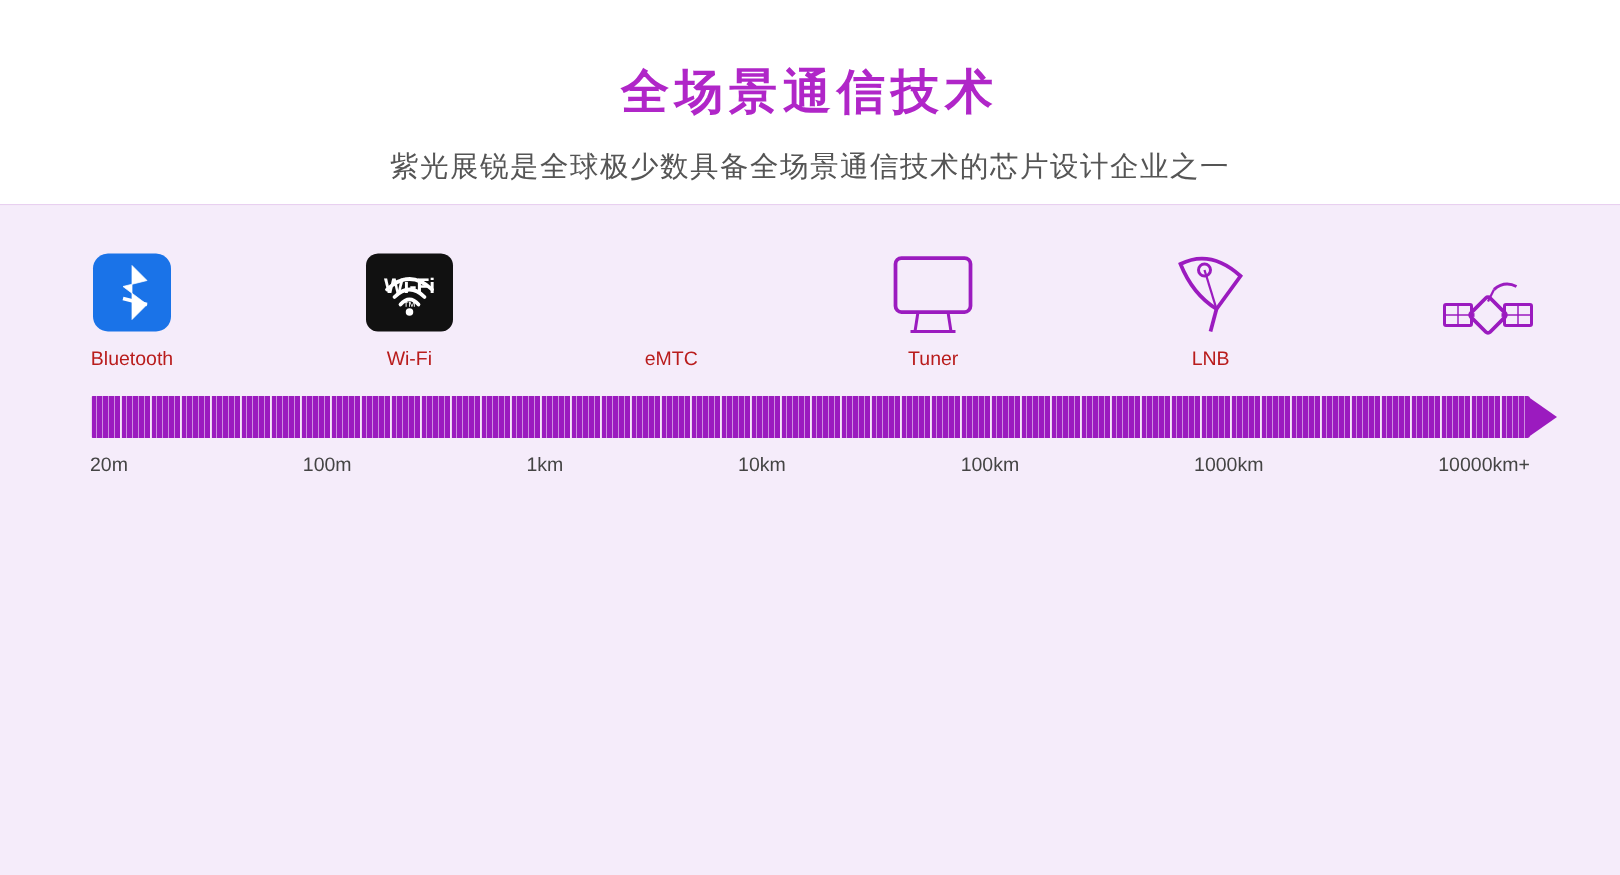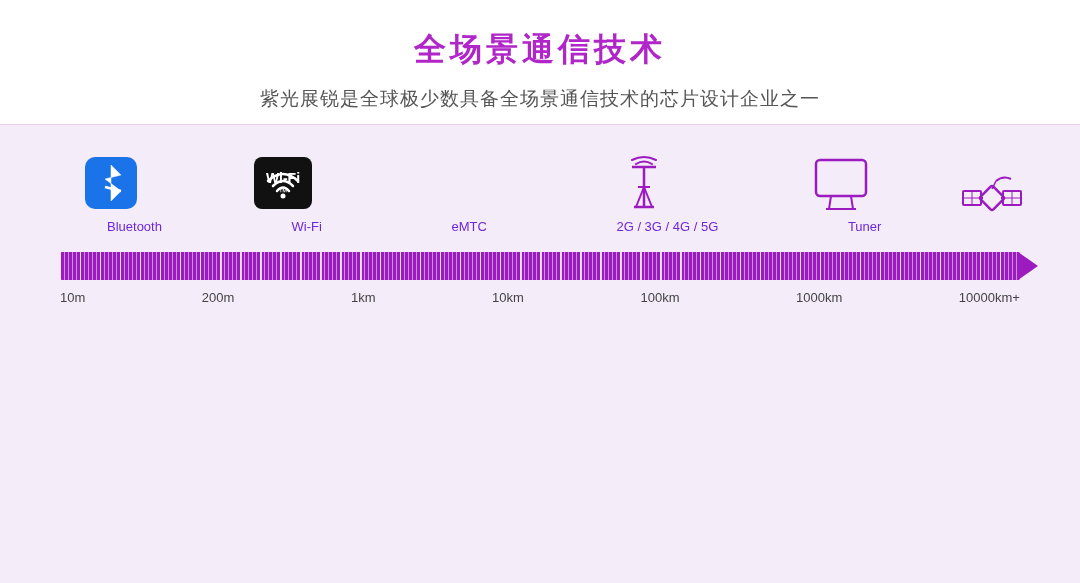--- a/index.html
+++ b/index.html
@@ -17,21 +17,21 @@
       background: #fff;
       display: flex;
       flex-direction: column;
       align-items: center;
     }
 
     
     .header-section {
       width: 100%;
       text-align: center;
-      padding: 28px 0 12px;
+      padding: 40px 0 12px;
       border-bottom: 1px solid #e8d0f0;
     }
 
     .main-title {
       font-size: 32px;
       font-weight: bold;
       color: #b026c8;
       letter-spacing: 4px;
       margin-bottom: 14px;
     }
@@ -73,25 +73,24 @@
     .tech-icon {
       width: 56px;
       height: 56px;
       display: flex;
       align-items: center;
       justify-content: center;
     }
 
     .tech-label {
       font-size: 13px;
-      color: #6d28d9;
+      color: #b91c1c;
       font-weight: 500;
       text-align: center;
       white-space: nowrap;
-      margin-left: 47px;
     }
 
     
     .timeline-container {
       width: 100%;
       position: relative;
       margin: 8px 0 0;
       padding: 0 20px;
     }
 
@@ -206,54 +205,48 @@
           </svg>
         </div>
         <div class="tech-label">Wi-Fi</div>
       </div>
 
 
       <div class="tech-item">
         <div class="tech-label">eMTC</div>
       </div>
 
-      <div class="tech-item">
-        <div class="tech-icon">
-          <svg width="56" height="62" viewBox="0 0 56 62">
-
-            <line x1="28" y1="55" x2="28" y2="15" stroke="#9b1bbf" stroke-width="2.5"></line>
-
-            <line x1="16" y1="15" x2="40" y2="15" stroke="#9b1bbf" stroke-width="2.5"></line>
-
-            <line x1="20" y1="55" x2="28" y2="35" stroke="#9b1bbf" stroke-width="2"></line>
-            <line x1="36" y1="55" x2="28" y2="35" stroke="#9b1bbf" stroke-width="2"></line>
-            <line x1="22" y1="35" x2="34" y2="35" stroke="#9b1bbf" stroke-width="2"></line>
-
-            <path d="M16 8 Q28 2 40 8" fill="none" stroke="#9b1bbf" stroke-width="2" stroke-linecap="round"></path>
-            <path d="M20 12 Q28 7 36 12" fill="none" stroke="#9b1bbf" stroke-width="2" stroke-linecap="round"></path>
-
-            <line x1="18" y1="55" x2="38" y2="55" stroke="#9b1bbf" stroke-width="2.5"></line>
-          </svg>
-        </div>
-        <div class="tech-label">2G / 3G / 4G / 5G</div>
-      </div>
 
       <div class="tech-item">
         <div class="tech-icon">
           <svg width="60" height="56" viewBox="0 0 60 56">
             <rect x="5" y="5" width="50" height="36" rx="4" fill="none" stroke="#9b1bbf" stroke-width="2.5"></rect>
             <line x1="20" y1="41" x2="18" y2="54" stroke="#9b1bbf" stroke-width="2"></line>
             <line x1="40" y1="41" x2="42" y2="54" stroke="#9b1bbf" stroke-width="2"></line>
             <line x1="15" y1="54" x2="45" y2="54" stroke="#9b1bbf" stroke-width="2"></line>
           </svg>
         </div>
         <div class="tech-label">Tuner</div>
       </div>
 
 
+      <div class="tech-item">
+        <div class="tech-icon">
+          <svg width="52" height="58" viewBox="0 0 52 58">
+
+            <path d="M6 10 Q26 0 46 18 L30 40 Q14 30 6 10Z" fill="none" stroke="#9b1bbf" stroke-width="2.5"></path>
+
+            <line x1="30" y1="40" x2="26" y2="55" stroke="#9b1bbf" stroke-width="2.5"></line>
+
+            <circle cx="22" cy="14" r="4" fill="none" stroke="#9b1bbf" stroke-width="2"></circle>
+            <line x1="22" y1="14" x2="30" y2="40" stroke="#9b1bbf" stroke-width="1.5"></line>
+          </svg>
+        </div>
+        <div class="tech-label">LNB</div>
+      </div>
 
       <div class="tech-item">
         <div class="tech-icon">
           <svg width="62" height="62" viewBox="0 0 62 62">
 
             <rect x="22" y="22" width="18" height="18" rx="2" fill="none" stroke="#9b1bbf" stroke-width="2.5" transform="rotate(45 31 31)"></rect>
 
             <rect x="2" y="24" width="18" height="14" rx="1" fill="none" stroke="#9b1bbf" stroke-width="2"></rect>
             <line x1="11" y1="24" x2="11" y2="38" stroke="#9b1bbf" stroke-width="1"></line>
             <line x1="2" y1="31" x2="20" y2="31" stroke="#9b1bbf" stroke-width="1"></line>
@@ -275,22 +268,22 @@
     </div>
 
     <div class="timeline-container">
       <div class="ruler-bar">
         <div class="ruler-inner"></div>
         <div class="ruler-inner-tall"></div>
       </div>
     </div>
 
     <div class="distance-row">
-      <span class="distance-label">10m</span>
-      <span class="distance-label">200m</span>
+      <span class="distance-label">20m</span>
+      <span class="distance-label">100m</span>
       <span class="distance-label">1km</span>
       <span class="distance-label">10km</span>
       <span class="distance-label">100km</span>
       <span class="distance-label">1000km</span>
       <span class="distance-label">10000km+</span>
     </div>
 
   </div>
 </div>
 

